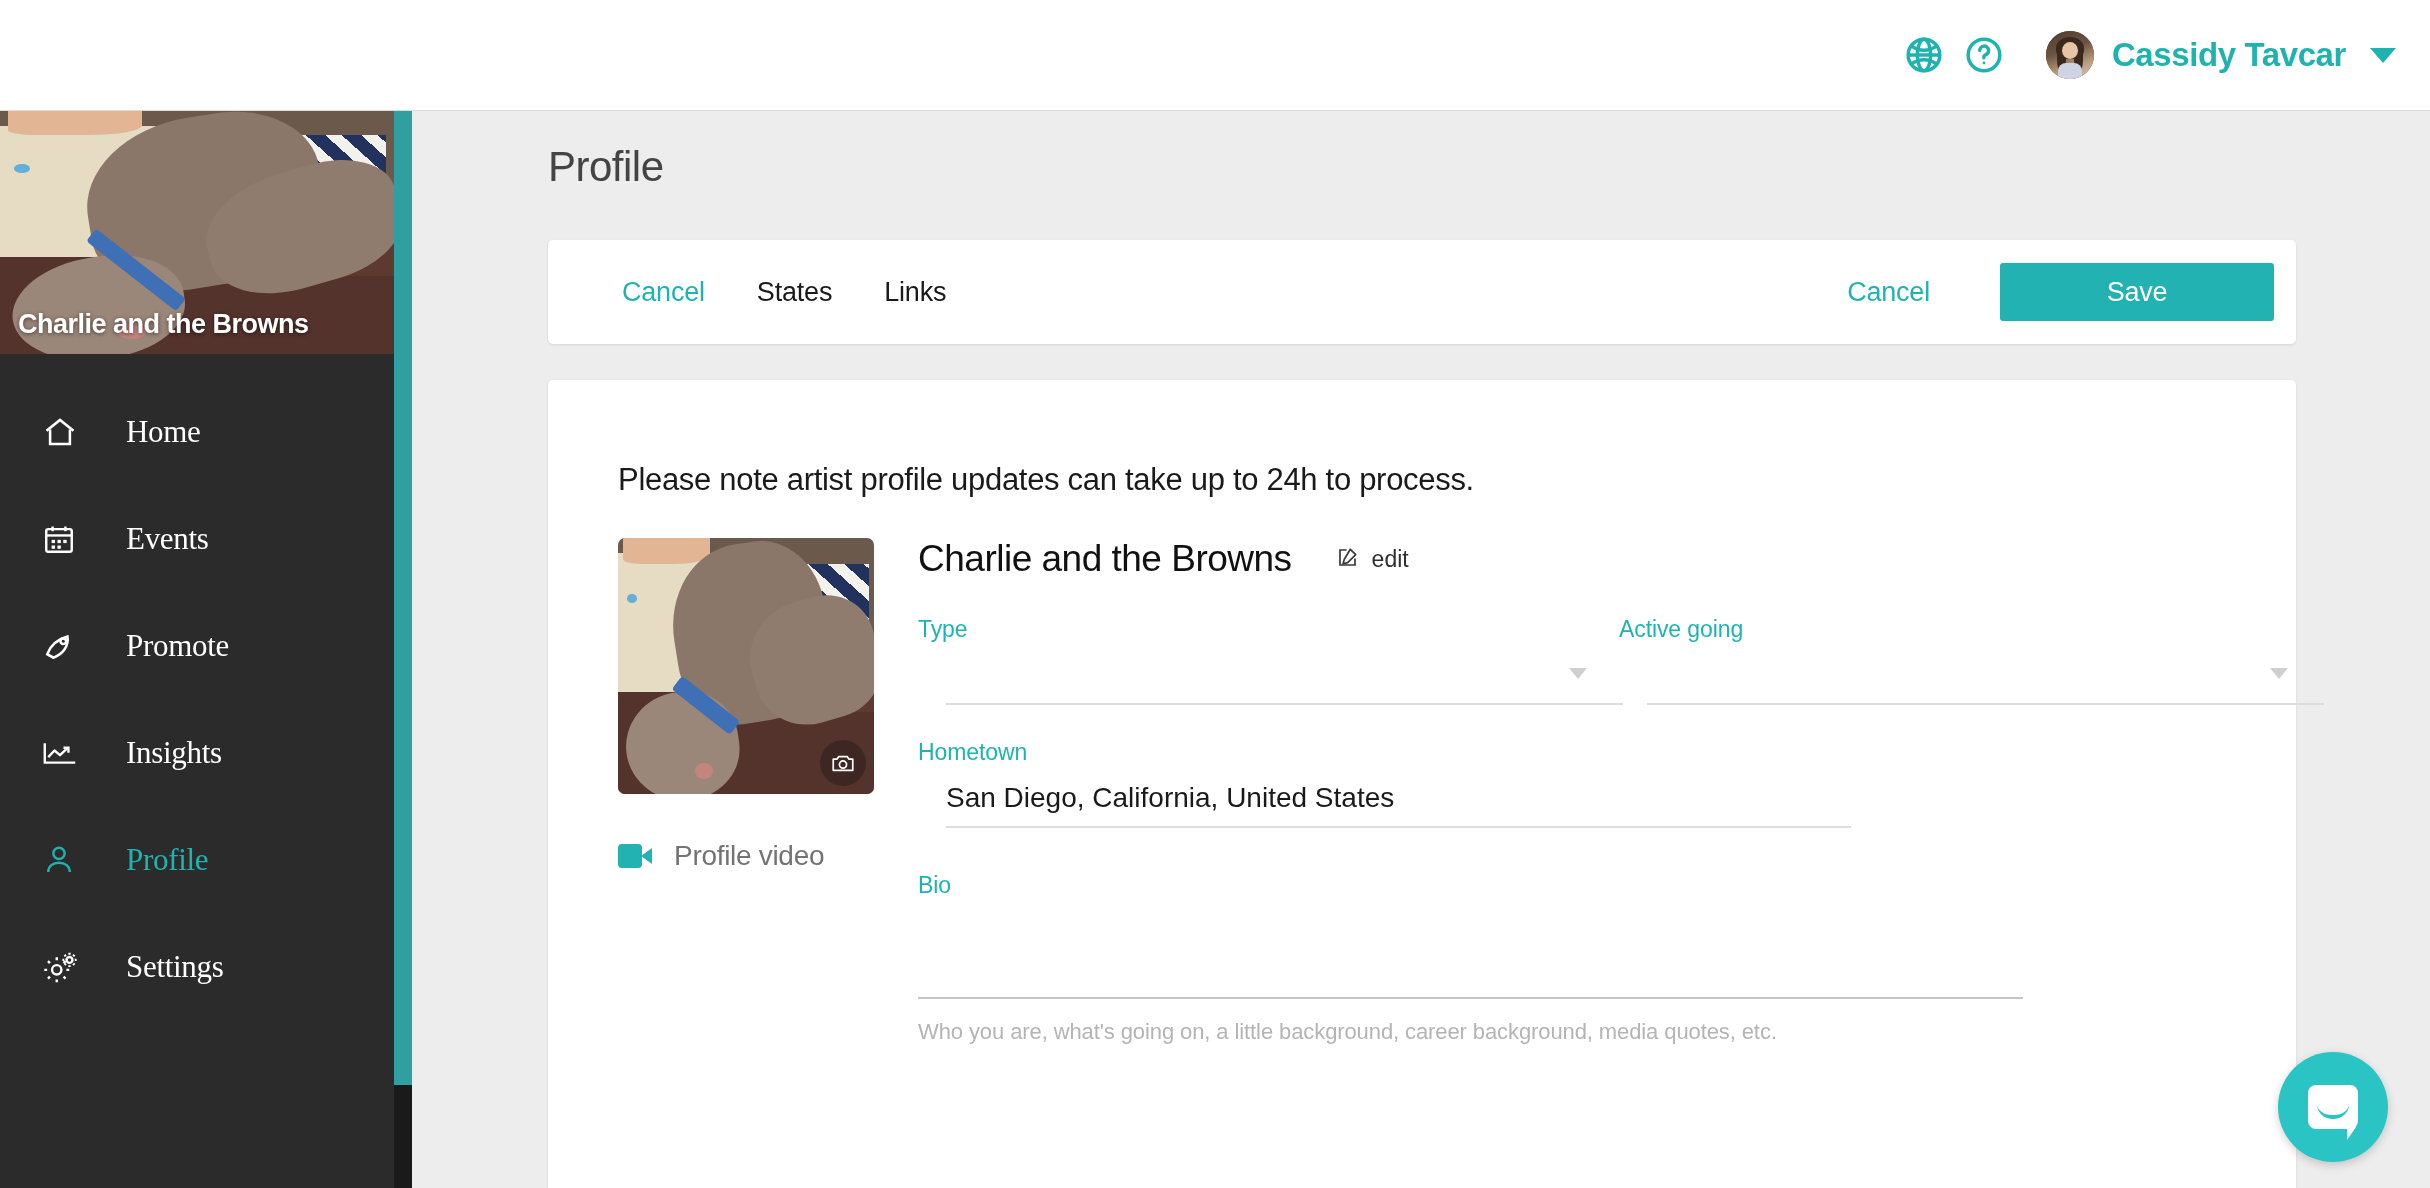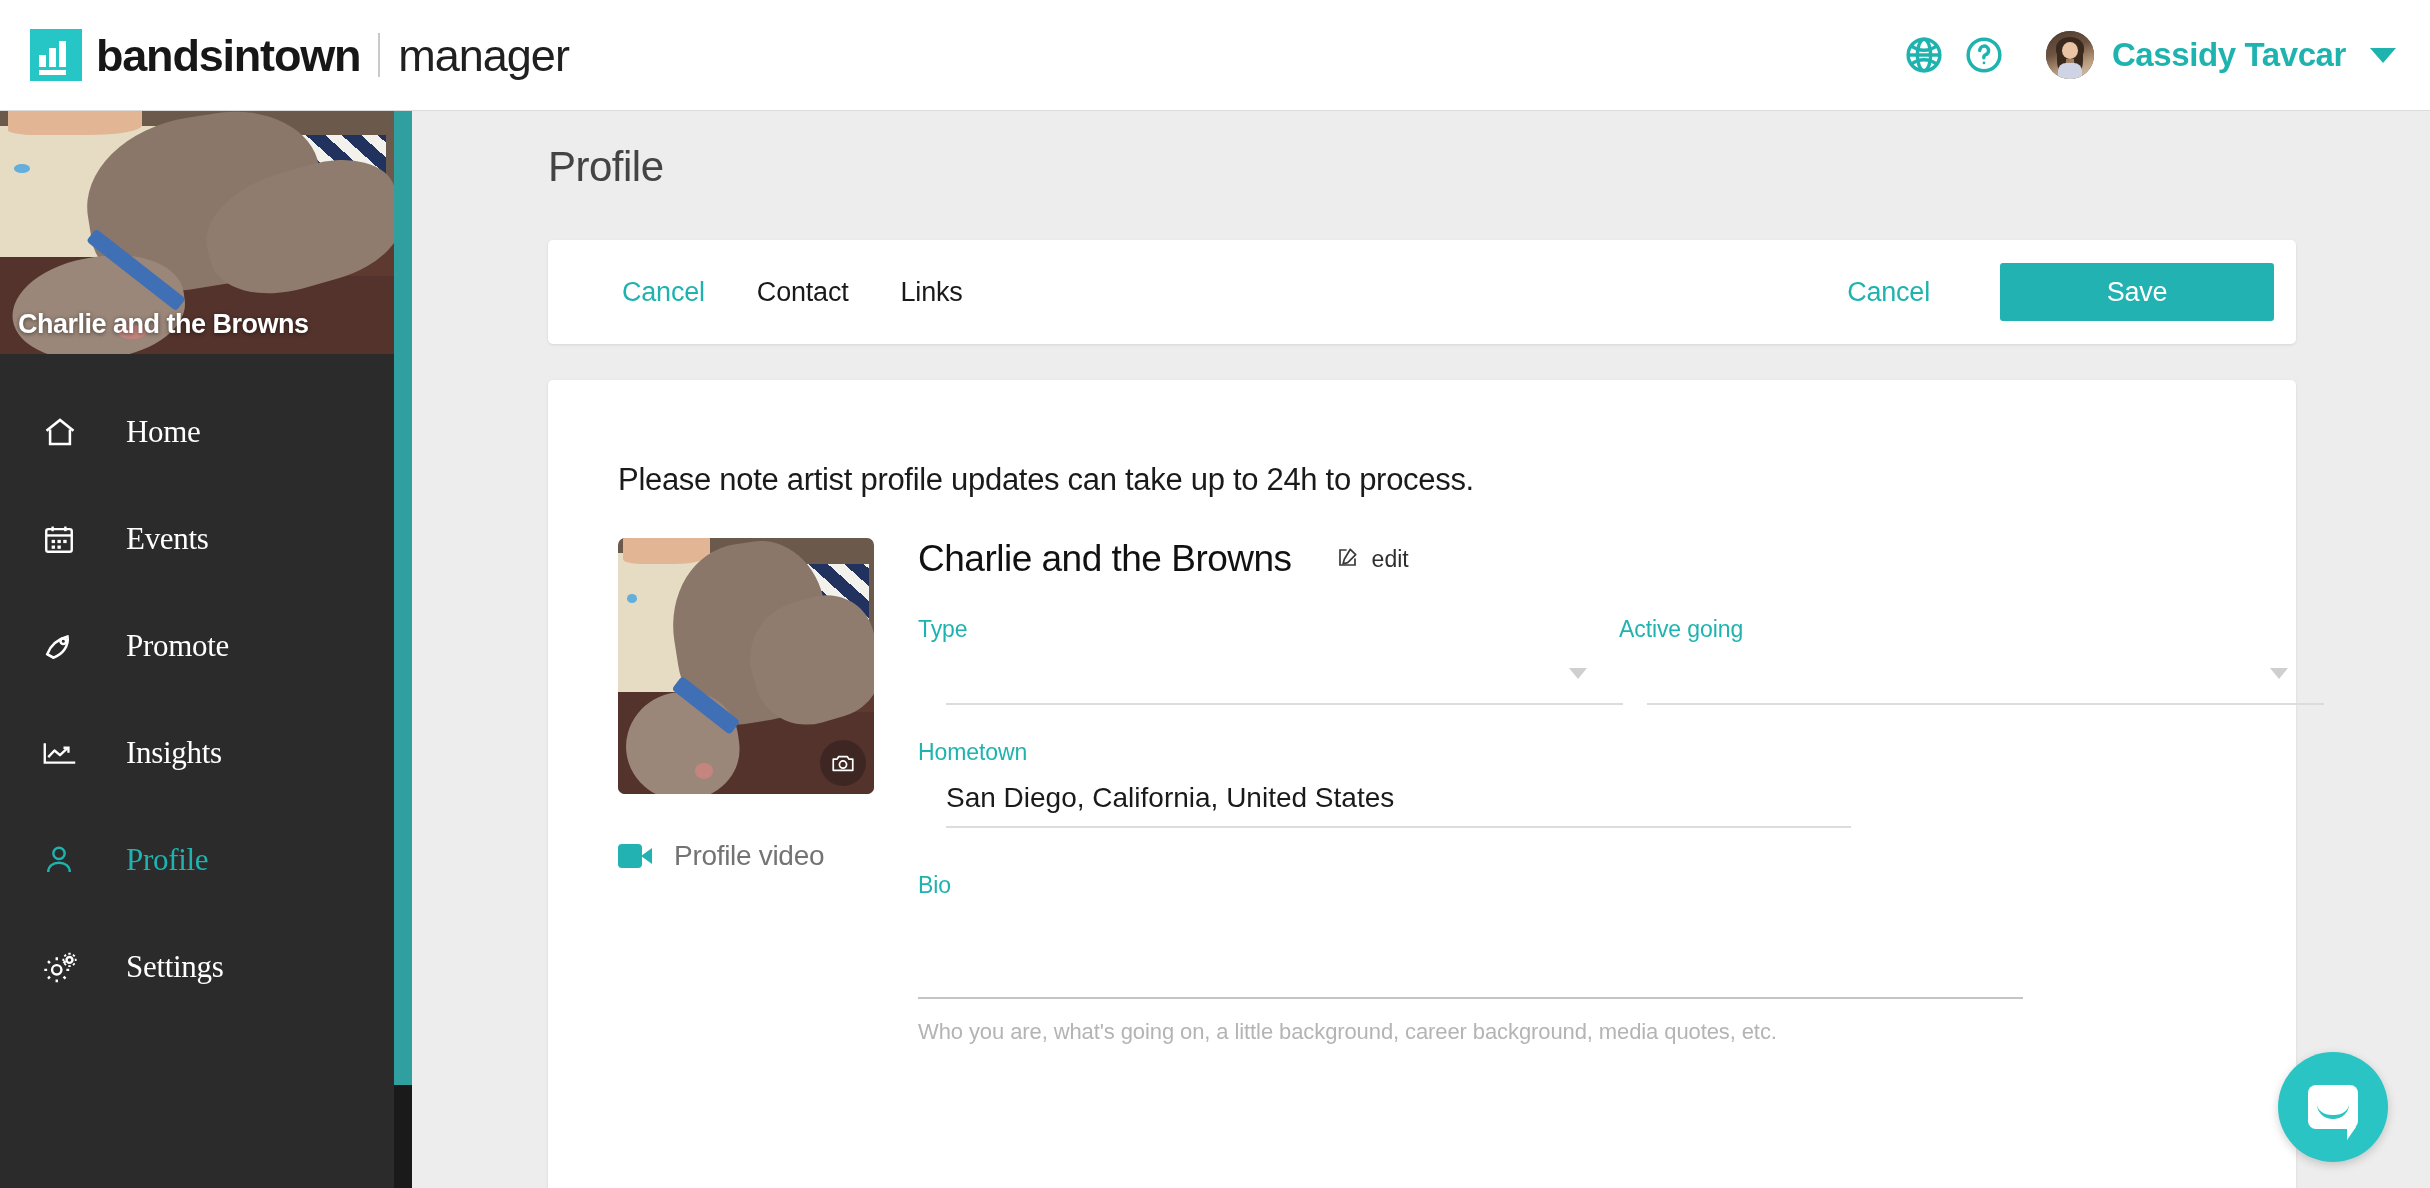--- a/index.html
+++ b/index.html
@@ -310,31 +310,20 @@
     position: absolute; left: 9px; top: 19px;
     width: 32px; height: 15px;
     border-bottom: 4px solid #2bc4c4;
     border-radius: 0 0 40px 40px;
   }
 </style>
 </head>
 <body>
 
 <div class="topbar">
-  <div class="brand">
-    <div class="brand-mark">
-      <span class="bar b1"></span>
-        <span class="bar b2"></span>
-      <span class="bar b3"></span>
-        <span class="bar base"></span>
-    </div>
-    <span class="brand-name">bandsintown</span>
-    <span class="brand-sep"></span>
-    <span class="brand-sub">manager</span>
-  </div>
 
   <div class="topbar-right">
     <div class="icon-btn">
       <svg class="globe-ic" width="38" height="38" viewBox="0 0 24 24">
         <circle cx="12" cy="12" r="10"></circle>
         <ellipse cx="12" cy="12" rx="4.2" ry="10"></ellipse>
         <line x1="2" y1="12" x2="22" y2="12"></line>
         <path d="M4 6.2 A13 13 0 0 0 20 6.2"></path>
         <path d="M4 17.8 A13 13 0 0 1 20 17.8"></path>
       </svg>
@@ -451,21 +440,21 @@
 </div>
 <div class="teal-strip"></div>
 <div class="teal-strip-dark"></div>
 
 <div class="main">
   <h1 class="page-title">Profile</h1>
 
   <div class="card card-tabs">
     <div class="tabs">
       <span class="tab active">Cancel</span>
-      <span class="tab">Contact</span>
+      <span class="tab">States</span>
       <span class="tab">Links</span>
     </div>
     <div class="tab-actions">
       <button class="cancel-btn">Cancel</button>
       <button class="save-btn">Save</button>
     </div>
   </div>
 
   <div class="card card-body">
     <p class="notice">Please note artist profile updates can take up to 24h to process.</p>

